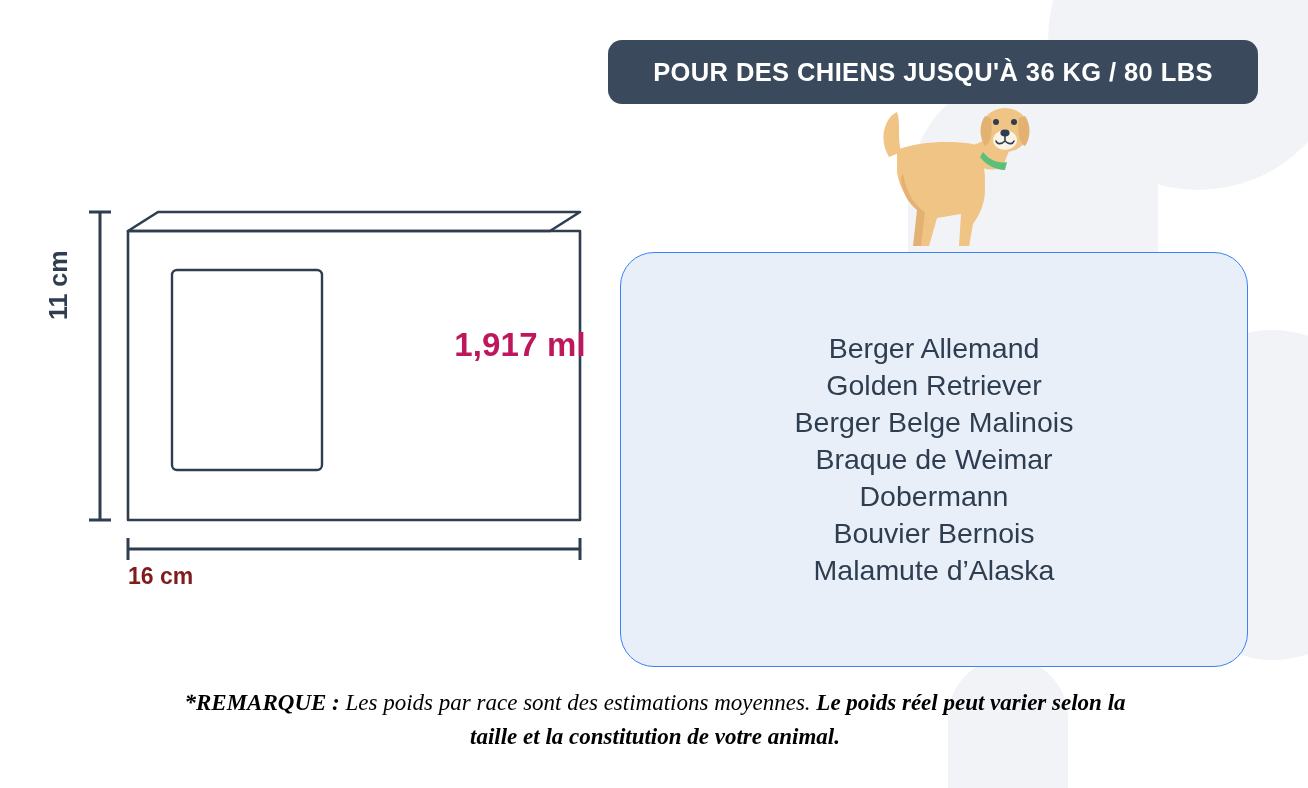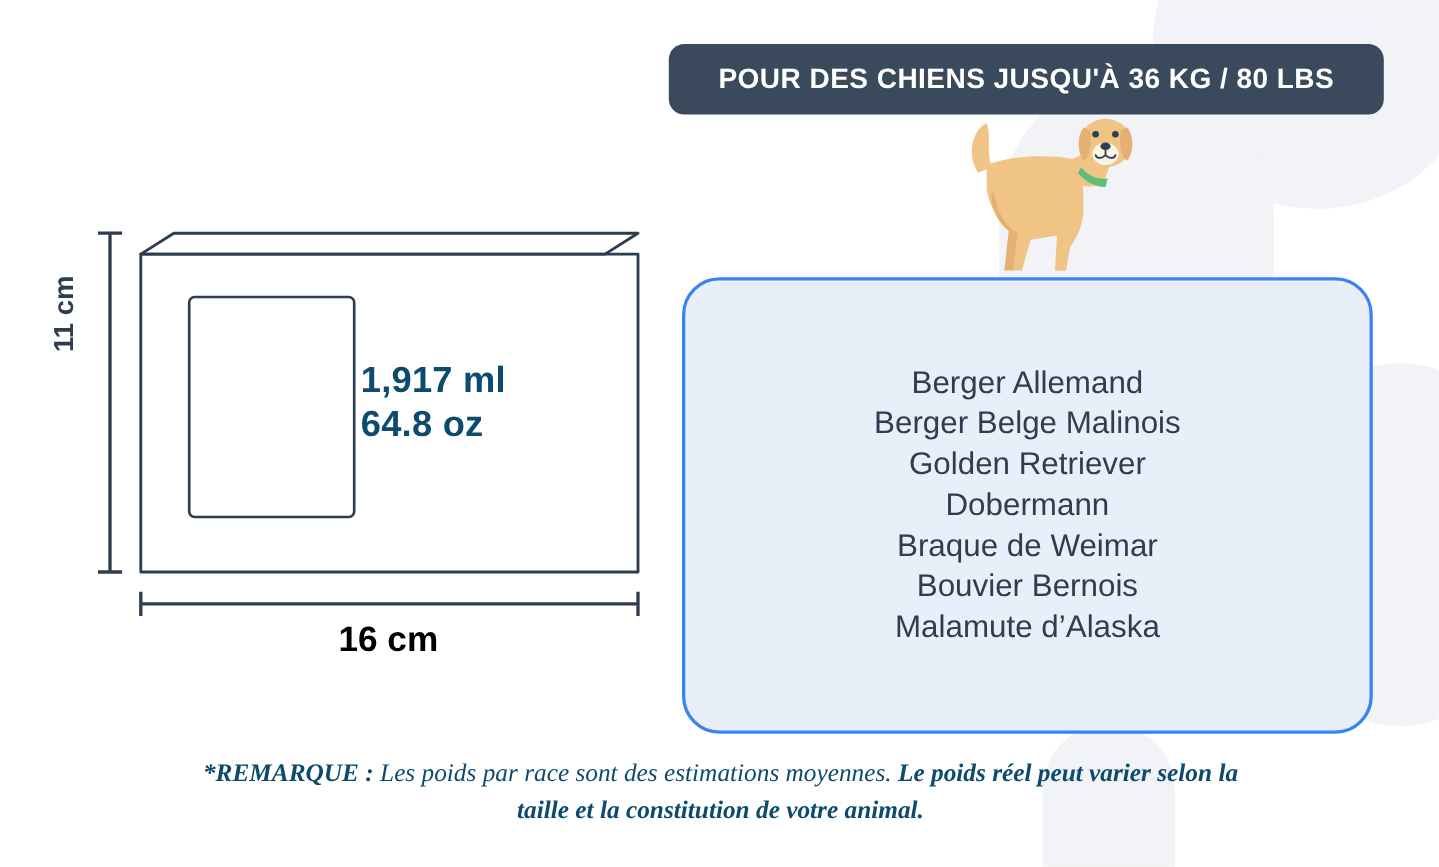--- a/index.html
+++ b/index.html
@@ -62,51 +62,51 @@
   }
 
   .box-svg {
     position: absolute;
     left: 80px;
     top: 195px;
   }
 
   .vol-text {
     position: absolute;
-    left: 328px;
+    left: 316px;
     top: 325px;
     width: 270px;
-    text-align: left;
+    text-align: right;
     font-size: 33px;
     font-weight: 600;
     line-height: 1.22;
-    color: #0c4a6e;
+    color: #be185d;
     letter-spacing: .2px;
   }
 
   .dim-h {
     position: absolute;
     left: 44px;
     top: 320px;
     font-size: 25px;
     font-weight: 600;
     color: #2e3d4f;
     transform: rotate(-90deg);
     transform-origin: left top;
     white-space: nowrap;
   }
   .dim-w {
     position: absolute;
     left: 128px;
     top: 563px;
     width: 450px;
-    text-align: center;
-    font-size: 32px;
+    text-align: left;
+    font-size: 23px;
     font-weight: 600;
-    color: #000000;
+    color: #7f1d1d;
   }
 
   
   .header-pill {
     position: absolute;
     left: 608px;
     top: 40px;
     width: 650px;
     height: 64px;
     background: #3a4a5c;
@@ -133,21 +133,21 @@
   }
 
   
   .breed-card {
     position: absolute;
     left: 620px;
     top: 252px;
     width: 628px;
     height: 415px;
     background: #e9eff8;
-    border: 3px solid #3b82f6;
+    border: 1px solid #3b82f6;
     border-radius: 34px;
     box-sizing: border-box;
     display: flex;
     flex-direction: column;
     align-items: center;
     justify-content: center;
     padding: 2px 0;
   }
   .breed-item {
     font-size: 28.5px;
@@ -161,21 +161,21 @@
   .note {
     position: absolute;
     left: 170px;
     top: 686px;
     width: 970px;
     text-align: center;
     font-family: "Liberation Serif", serif;
     font-style: italic;
     font-size: 23px;
     line-height: 34px;
-    color: #0c4a6e;
+    color: #000000;
   }
   .note b { font-weight: 700; }
 </style>
 </head>
 <body>
 
 <div class="bg-blobs">
   <div class="blob blob-1"></div>
   <div class="blob blob-2"></div>
   <div class="blob blob-3"></div>
@@ -203,21 +203,20 @@
       <g stroke="#2e3d4f" stroke-width="2.6" fill="none" stroke-linejoin="round">
         <path d="M48 36 L470 36 L500 17 L78 17 Z"></path>
         <rect x="48" y="36" width="452" height="289"></rect>
       </g>
 
       <rect x="92" y="75" width="150" height="200" rx="5" stroke="#2e3d4f" stroke-width="2.4" fill="none"></rect>
     </svg>
 
     <div class="vol-text">
       <div>1,917 ml</div>
-      <div>64.8 oz</div>
     </div>
 
     <div class="dim-h">11 cm</div>
     <div class="dim-w">16 cm</div>
   </div>
 
   <div class="header-pill">
     <span>POUR DES CHIENS JUSQU'À 36 KG / 80 LBS</span>
   </div>
 
@@ -247,24 +246,24 @@
 
       <circle cx="141" cy="22" r="3" fill="#2e3d4f"></circle>
       <circle cx="159" cy="22" r="3" fill="#2e3d4f"></circle>
 
       <path d="M128 52 C134 60 144 64 152 62 L150 70 C140 70 130 64 125 57 Z" fill="#5bbf7a"></path>
     </svg>
   </div>
 
   <div class="breed-card">
     <div class="breed-item">Berger Allemand</div>
+    <div class="breed-item">Golden Retriever</div>
     <div class="breed-item">Berger Belge Malinois</div>
-    <div class="breed-item">Golden Retriever</div>
+    <div class="breed-item">Braque de Weimar</div>
     <div class="breed-item">Dobermann</div>
-    <div class="breed-item">Braque de Weimar</div>
     <div class="breed-item">Bouvier Bernois</div>
     <div class="breed-item">Malamute d’Alaska</div>
   </div>
 
   <div class="note">
     <b>*REMARQUE :</b><span> Les poids par race sont des estimations moyennes. </span><b>Le poids réel peut varier selon la taille et la constitution de votre animal.</b>
   </div>
 
 </div>
 

